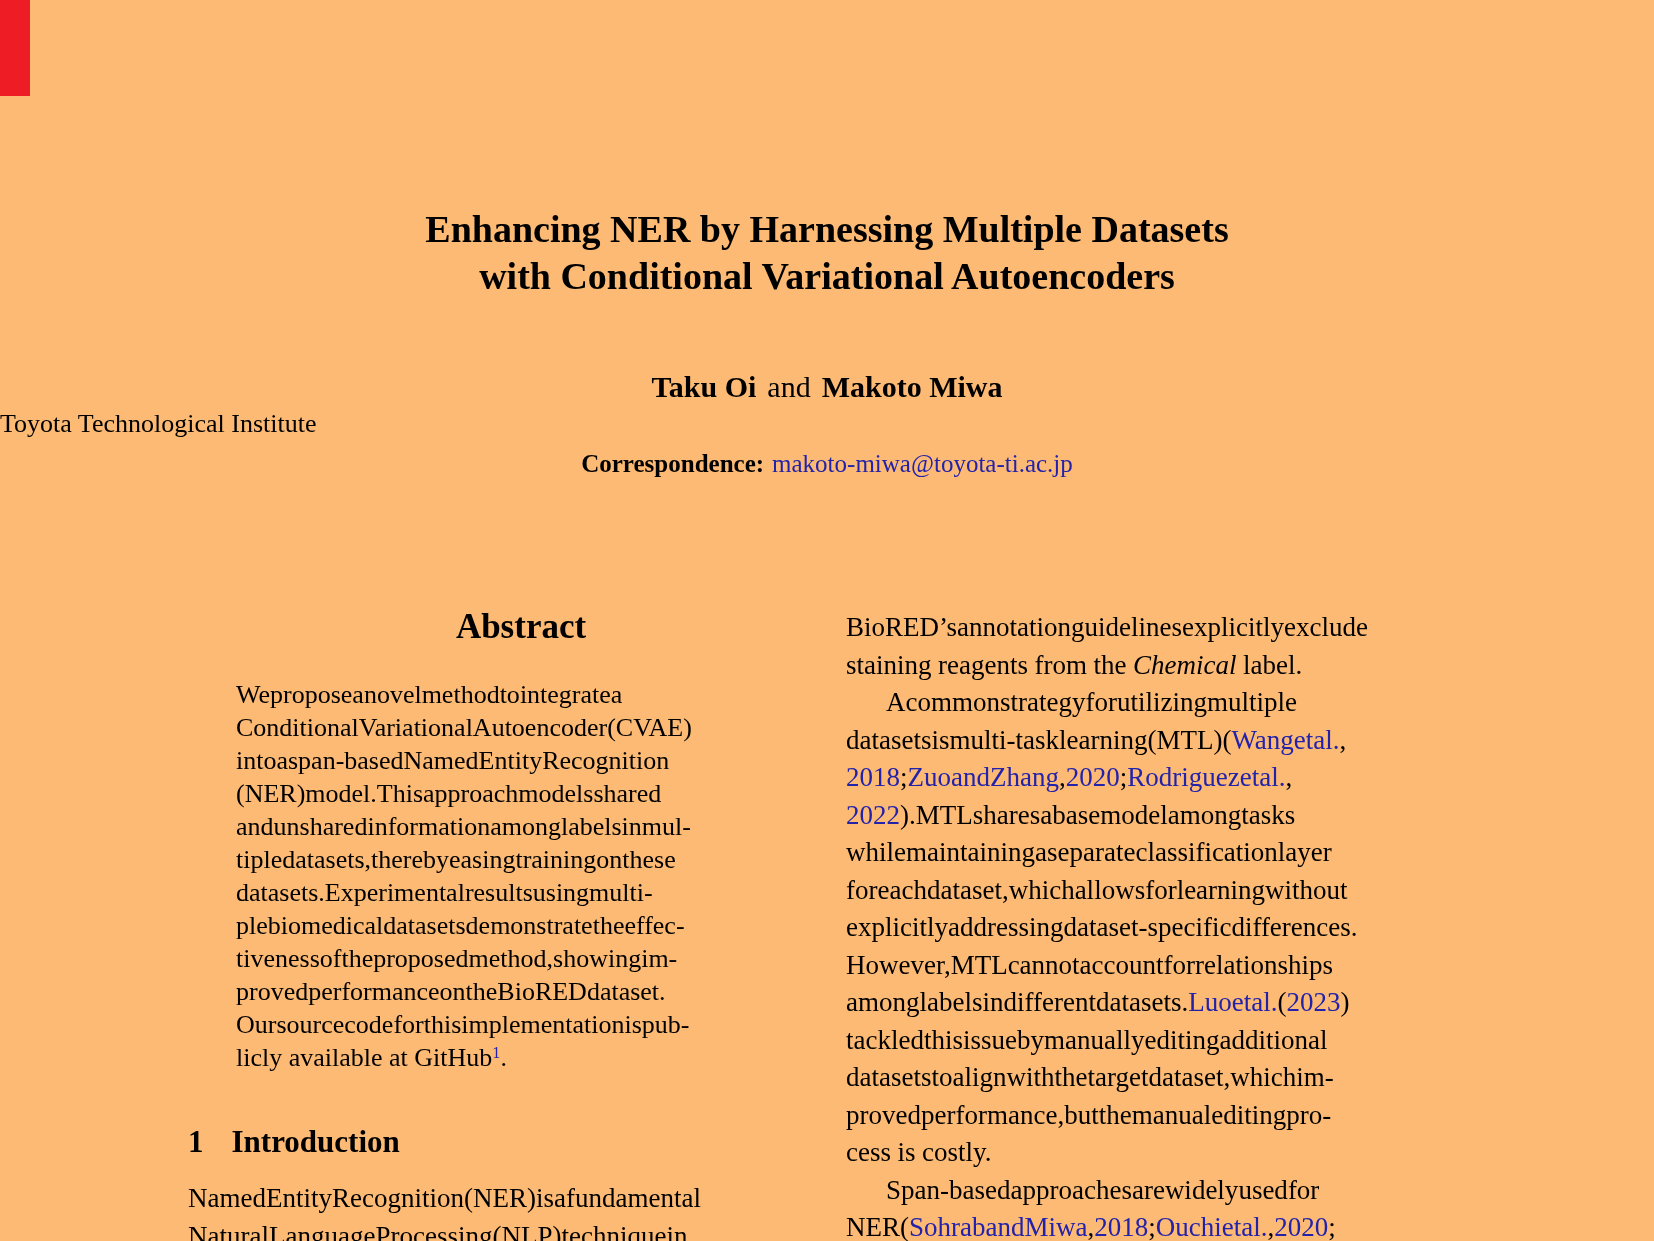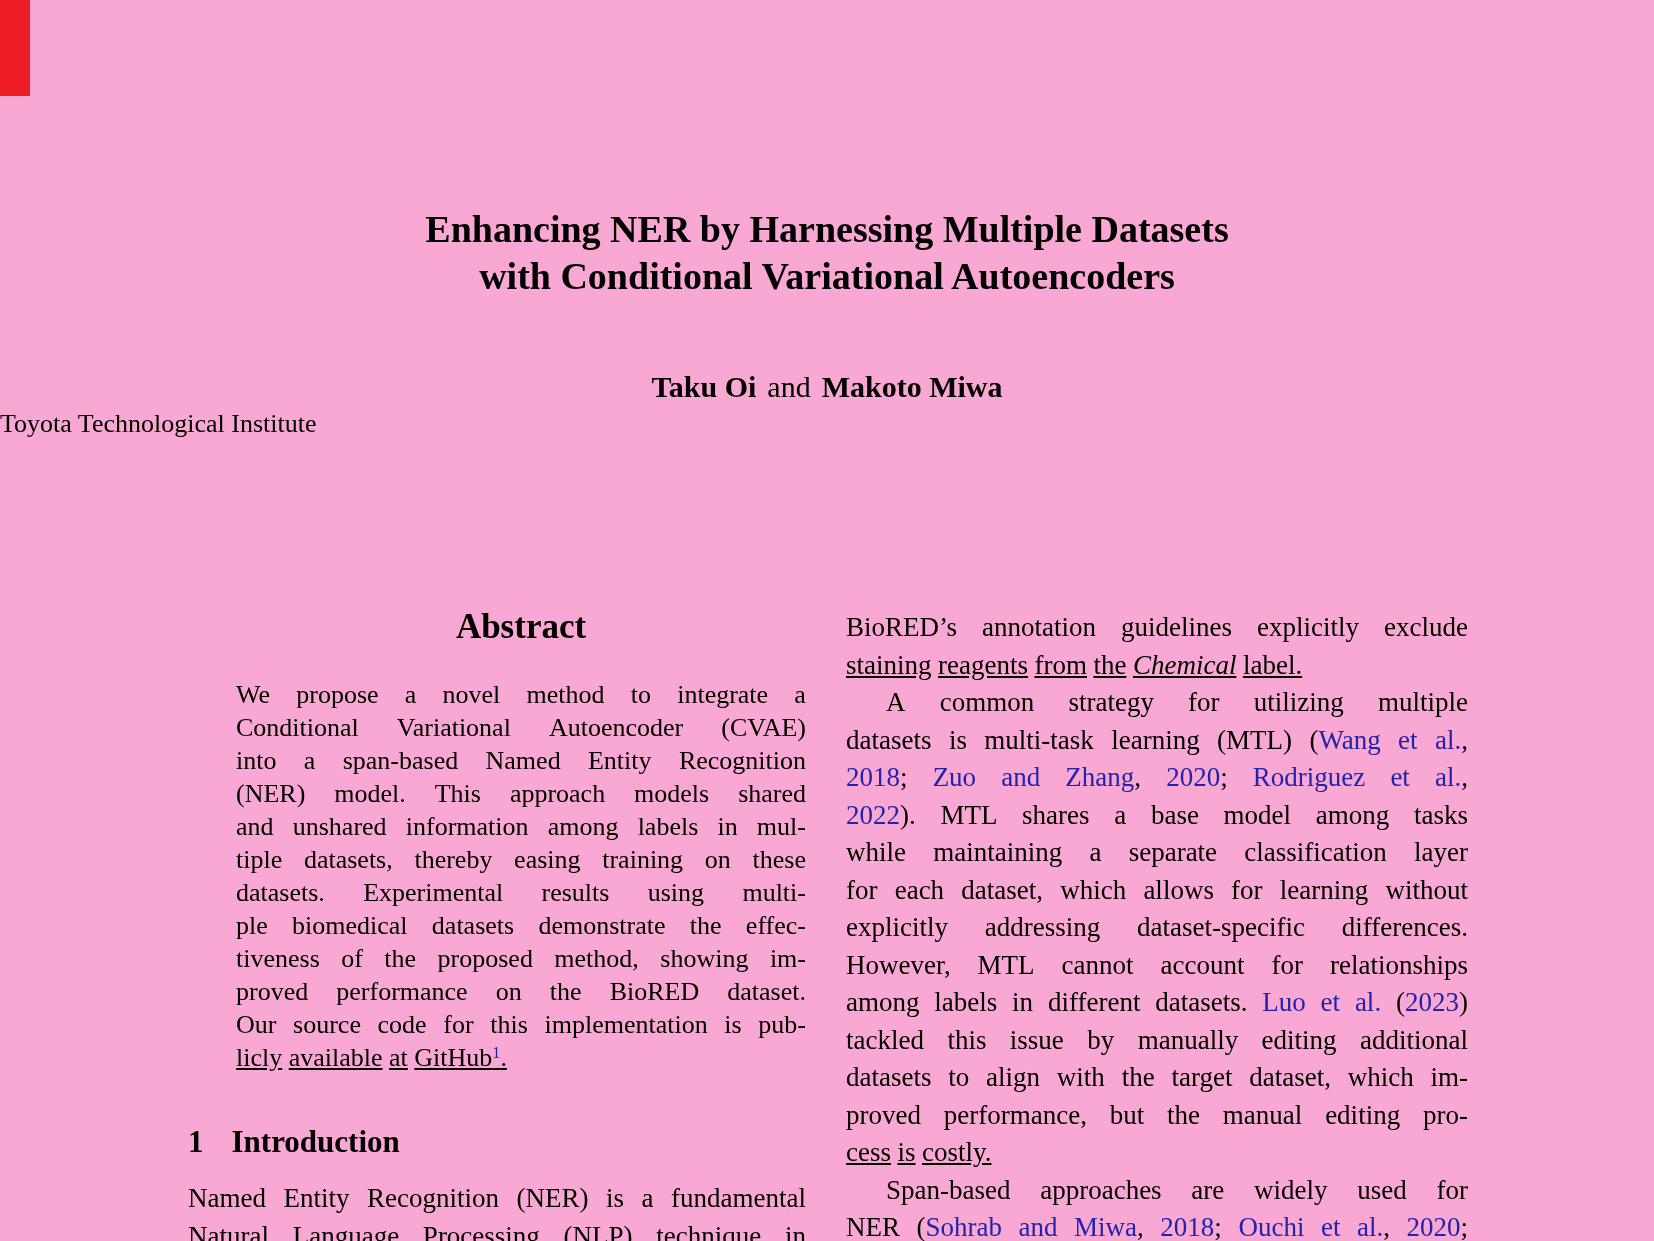--- a/index.html
+++ b/index.html
@@ -1,17 +1,17 @@
 <!DOCTYPE html>
 <html style="--link: #2222aa; --marker: #ee1c25;"><head>
 <meta charset="utf-8">
 <style>
   html,body{margin:0;padding:0;background:#ffffff;}
   .page{
-    position:relative;width:1654px;height:1241px;background:#f9a8d4;
+    position:relative;width:1654px;height:1241px;background:#fdba74;
     font-family:"Liberation Serif",serif;color:#000000;overflow:hidden;
   }
   .red-marker{position:absolute;left:0;top:0;width:30px;height:96px;background:var(--marker,#ee1c25);}
   .title{
     position:absolute;top:206px;left:0;width:100%;text-align:center;
     font-size:38px;font-weight:bold;line-height:47px;margin:0;
   }
   .authors{position:absolute;top:368px;left:0;width:100%;text-align:center;font-size:30px;line-height:38px;}
   .authors .name{font-weight:bold;font-family:Liberation Serif, serif;}
   .authors .and{margin:0 11px;font-weight:normal;}
@@ -21,22 +21,22 @@
   .correspondence .email{color:var(--link,#2222aa);text-decoration:none;margin-left:8px;cursor:pointer;}
   .abs-heading{position:absolute;left:236px;top:607px;width:570px;text-align:center;font-size:35px;font-weight:bold;}
   #abstract-lines{position:absolute;left:236px;top:680px;width:570px;font-size:26px;}
   .abs-col .line{height:33px;}
   .intro-heading{position:absolute;left:188px;top:1122px;font-size:31px;font-weight:bold;line-height:40px;}
   .intro-heading .num-gap{display:inline-block;width:28px;}
   #intro-lines{position:absolute;left:188px;top:1183px;width:618px;font-size:27px;}
   #right-lines{position:absolute;left:846px;top:612px;width:622px;font-size:27px;}
   .body-col .line{height:37.5px;}
   .line{display:flex;flex-wrap:nowrap;align-items:baseline;overflow:hidden;}
-  .line.j{justify-content:space-between;}
-  .line.nj{justify-content:flex-start;text-decoration:underline;}
+  .line.j{}
+  .line.nj{justify-content:flex-start;}
   .line.nj .w{margin-right:6.5px;}
   .line.ind{padding-left:40px;}
   .w{white-space:nowrap;flex:0 0 auto;}
   .k-p{}
   .k-l{color:var(--link,#2222aa);cursor:pointer;margin-top:8px;}
   .k-i{font-style:italic;}
   .k-s{color:var(--link,#2222aa);font-size:0.62em;position:relative;top:-0.5em;cursor:pointer;}
 </style>
 </head>
 <body>
@@ -48,20 +48,23 @@
     <span>Enhancing NER by Harnessing Multiple Datasets</span><br>
     <span>with Conditional Variational Autoencoders</span>
   </h1>
 
   <div class="authors">
     <span class="name">Taku Oi</span><span class="and">and</span><span class="name">Makoto Miwa</span>
   </div>
 
   <div class="affiliation">Toyota Technological Institute</div>
 
+  <div class="correspondence">
+    <span class="lbl">Correspondence:</span><a class="email">makoto-miwa@toyota-ti.ac.jp</a>
+  </div>
 
   <div class="abs-heading">Abstract</div>
   <div id="abstract-lines" class="abs-col">
       <div class="line j">
         <span class="w"><span class="k-p">We</span></span>
         <span class="w"><span class="k-p">propose</span></span>
         <span class="w"><span class="k-p">a</span></span>
         <span class="w"><span class="k-p">novel</span></span>
         <span class="w"><span class="k-p">method</span></span>
         <span class="w"><span class="k-p">to</span></span>

